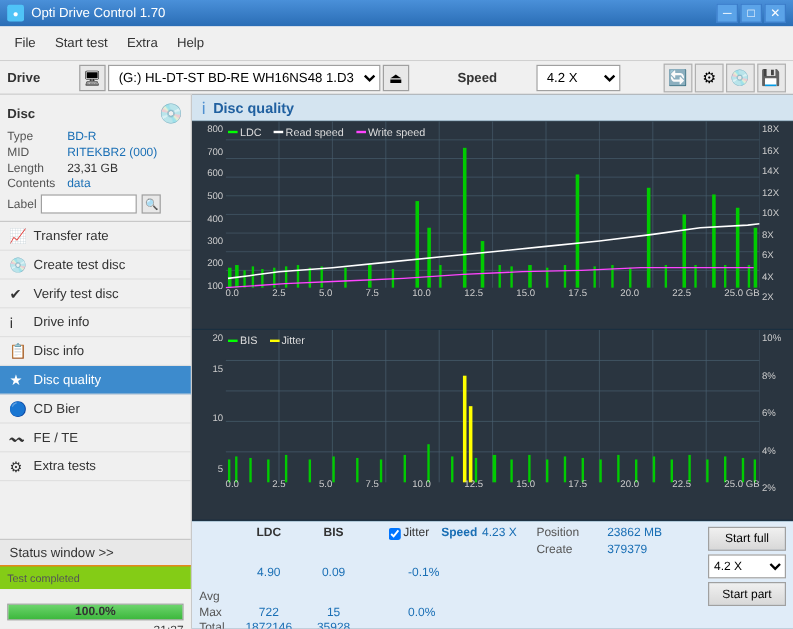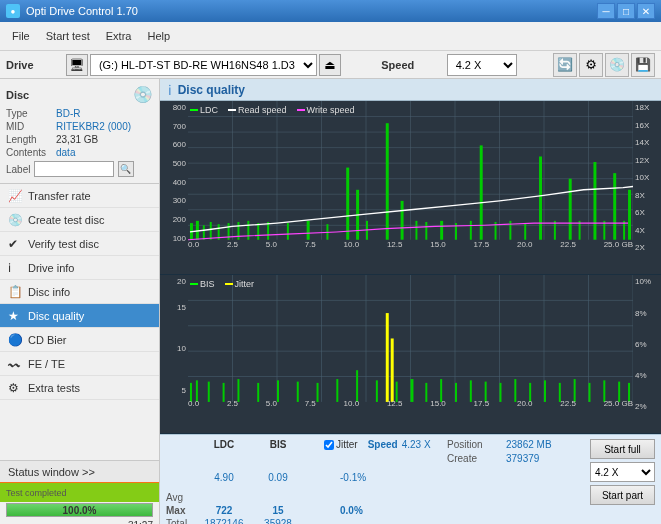--- a/index.html
+++ b/index.html
@@ -390,21 +390,21 @@
       </div>
     </div>
 
     <div class="status-window-btn">
       <span>Status window &gt;&gt;</span>
     </div>
 
     <div class="progress-area">
       <span style="font-size:9px;color:#555;white-space:nowrap;">Test completed</span>
     </div>
-    <div style="padding:1px 6px 2px 6px; background:#f0f0f0;">
+    <div style="padding:12px 6px 2px 6px; background:#f0f0f0;">
       <div class="progress-bar-container">
         <div class="progress-bar-fill" style="width:100%;"></div>
         <span class="progress-text">100.0%</span>
       </div>
     </div>
     <div style="background:#f0f0f0;padding:1px 6px 2px 6px;display:flex;justify-content:flex-end;">
       <span style="font-size:10px;color:#333;">31:27</span>
     </div>
   </div>
 
@@ -652,21 +652,21 @@
           </div>
 
           <div style="display:flex; gap:2px; align-items:center;">
             <div style="width:30px; font-size:10px; color:#555;margin-top:40px;">Avg</div>
             <div style="width:52px; font-size:10px; color:#1a6fb5; text-align:center;">4.90</div>
             <div style="width:52px; font-size:10px; color:#1a6fb5; text-align:center;">0.09</div>
             <div style="width:16px;"></div>
             <div style="font-size:10px; color:#1a6fb5; margin-left:16px;">-0.1%</div>
           </div>
 
-          <div style="display:flex; gap:2px; align-items:center;font-weight:bold;">
+          <div style="display:flex; gap:2px; align-items:center;">
             <div style="width:30px; font-size:10px; color:#555;">Max</div>
             <div style="width:52px; font-size:10px; color:#1a6fb5; text-align:center;">722</div>
             <div style="width:52px; font-size:10px; color:#1a6fb5; text-align:center;">15</div>
             <div style="width:16px;"></div>
             <div style="font-size:10px; color:#1a6fb5; margin-left:16px;">0.0%</div>
           </div>
 
           <div style="display:flex; gap:2px; align-items:center;">
             <div style="width:30px; font-size:10px; color:#555;">Total</div>
             <div style="width:52px; font-size:10px; color:#1a6fb5; text-align:center;">1872146</div>

